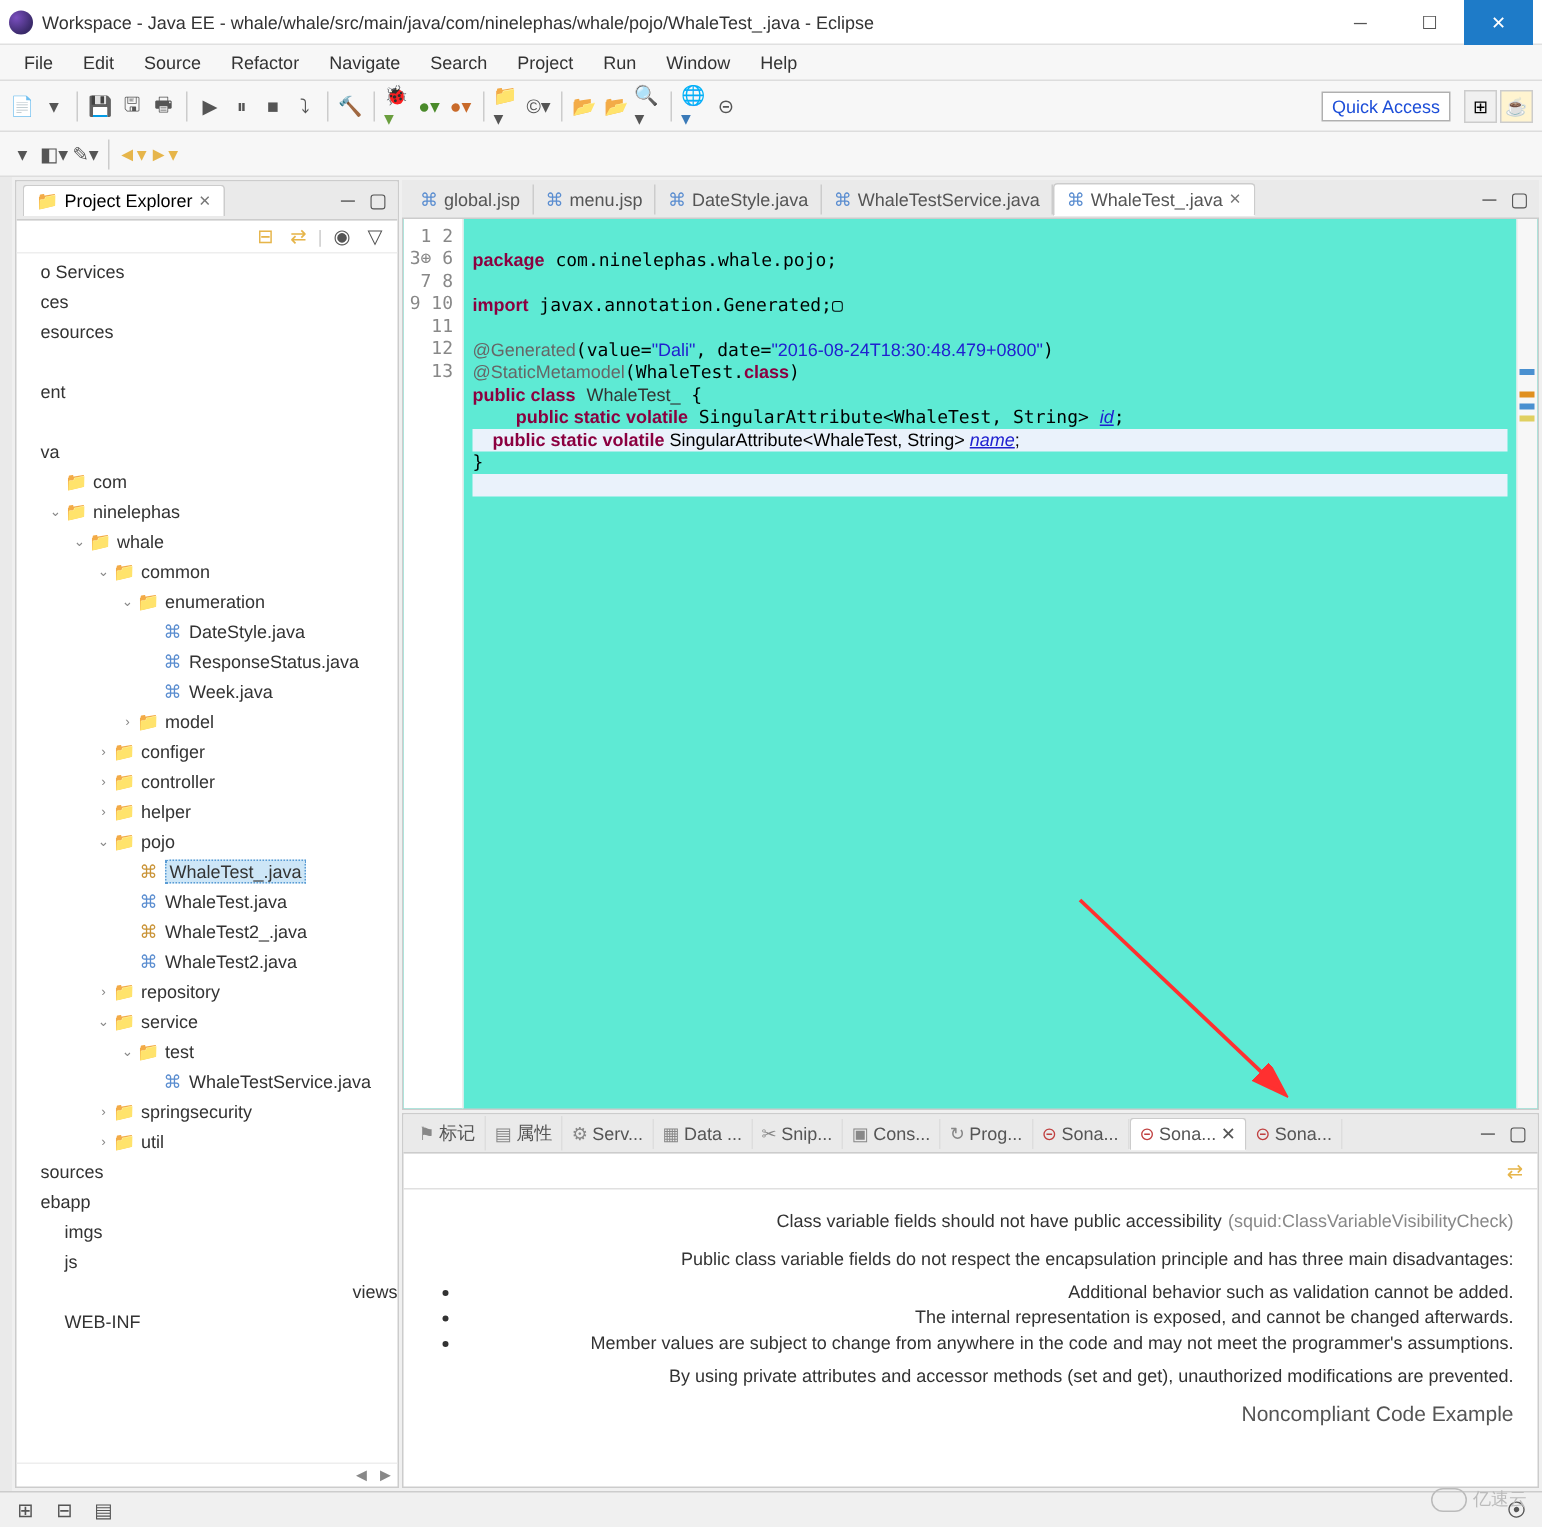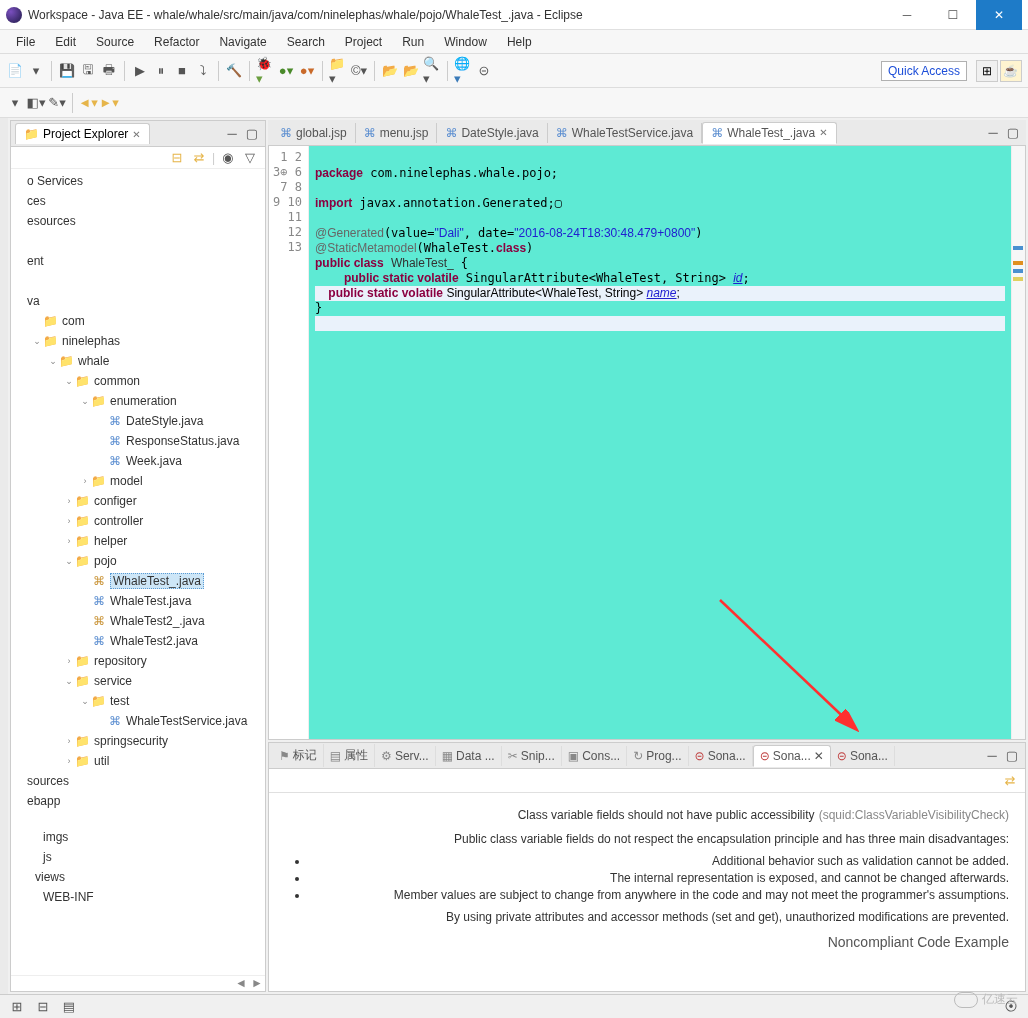--- a/index.html
+++ b/index.html
@@ -351,29 +351,29 @@
           <span class="lbl">util</span>
         </div>
         <div class="tree-item" style="padding-left: 4px;">
           <span class="arrow"></span>
           <span class="lbl">sources</span>
         </div>
         <div class="tree-item" style="padding-left: 4px;">
           <span class="arrow"></span>
           <span class="lbl">ebapp</span>
         </div>
-        <div class="tree-item" style="padding-left: 20px; margin-top: 16px;">
+        <div class="tree-item" style="padding-left: 20px;">
           <span class="arrow"></span>
           <span class="lbl">imgs</span>
         </div>
         <div class="tree-item" style="padding-left: 20px;">
           <span class="arrow"></span>
           <span class="lbl">js</span>
         </div>
-        <div class="tree-item" style="padding-left: 12px;">
+        <div class="tree-item" style="padding-left: 12px; justify-content: flex-end;">
           <span class="arrow"></span>
           <span class="lbl">views</span>
         </div>
         <div class="tree-item" style="padding-left: 20px;">
           <span class="arrow"></span>
           <span class="lbl">WEB-INF</span>
         </div>
       </div>
     <div style="height:16px;border-top:1px solid #eee;display:flex;">
       <div style="flex:1"></div>

